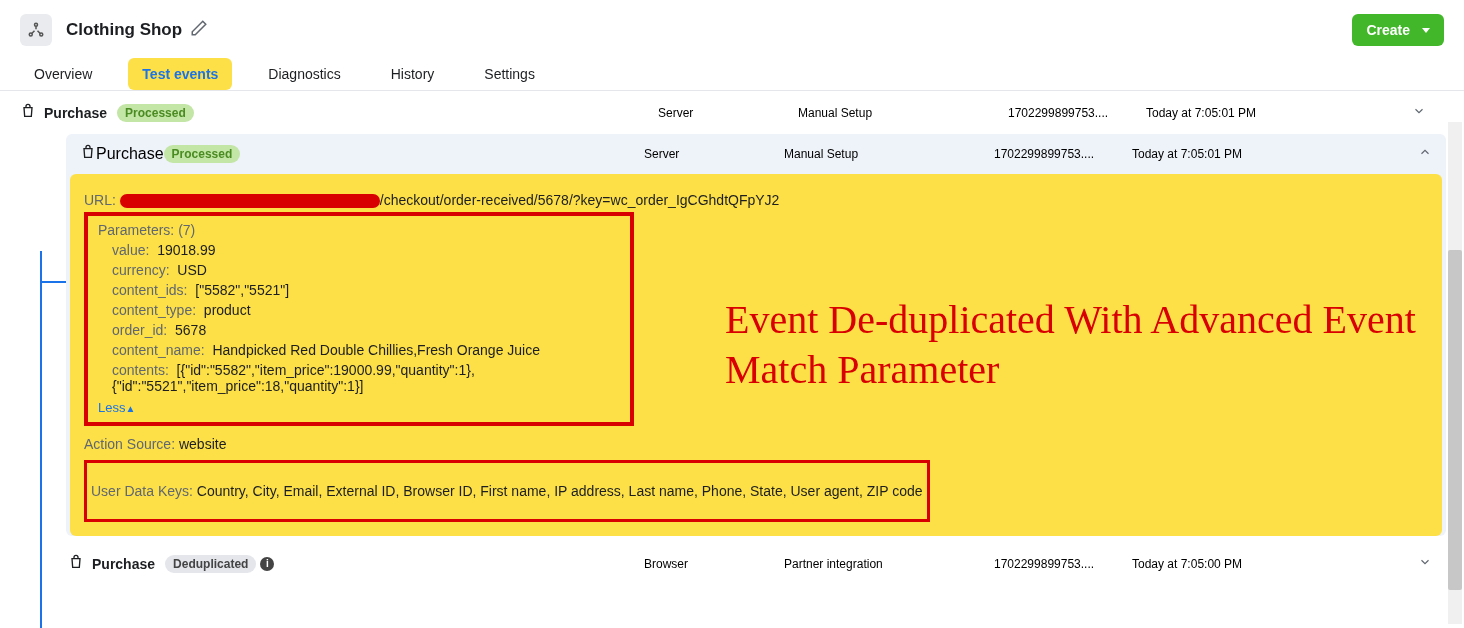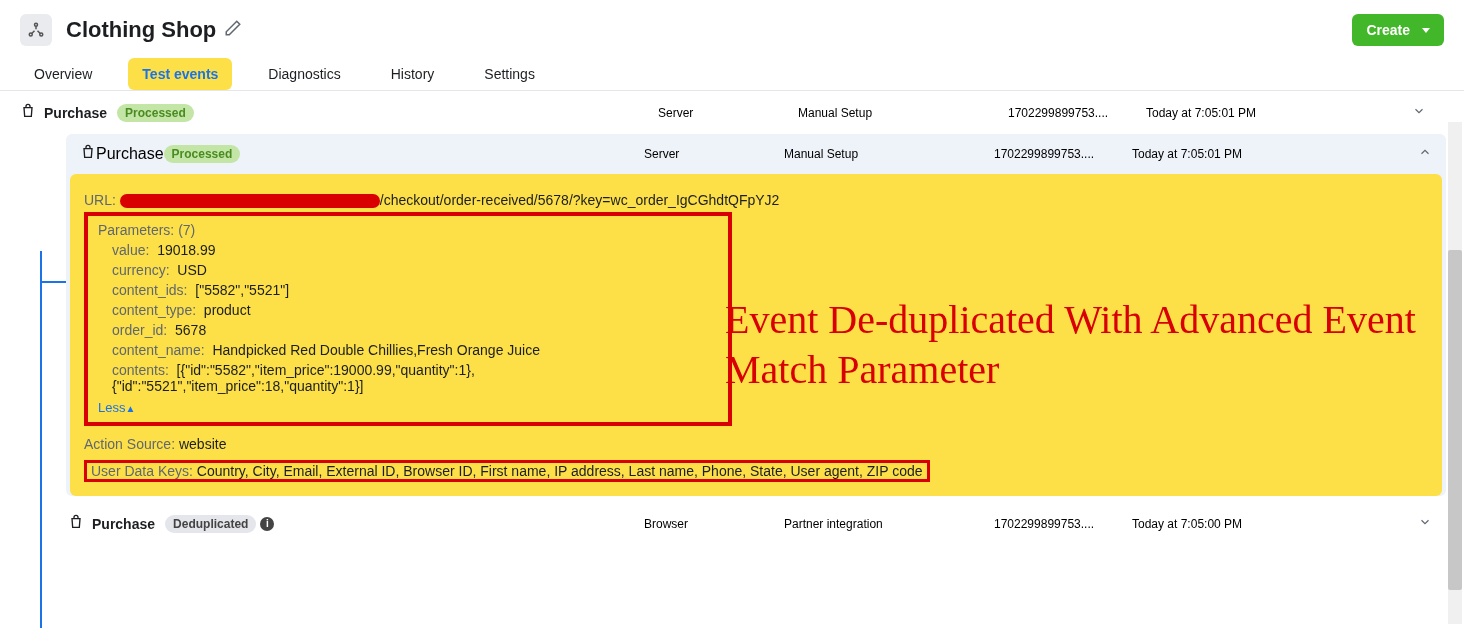--- a/index.html
+++ b/index.html
@@ -1,21 +1,21 @@
 <!DOCTYPE html>
 <html><head>
 <meta charset="utf-8">
 <style>
 * { margin:0; padding:0; box-sizing:border-box; font-family:-apple-system,BlinkMacSystemFont,"Segoe UI",Helvetica,Arial,sans-serif; }
 body { background:#fff; width:1464px; height:628px; overflow:hidden; position:relative; }
 
 
 .header { display:flex; align-items:center; padding:14px 20px 0 20px; }
 .app-icon { width:32px; height:32px; background:#e9ebee; border-radius:6px; display:flex; align-items:center; justify-content:center; color:#555; font-size:16px; }
-.title { font-size:22px; font-weight:700; color:#1c1e21; margin-left:14px; }
+.title { font-size:17px; font-weight:700; color:#1c1e21; margin-left:14px; }
 .edit-icon { margin-left:8px; color:#606770; cursor:pointer; }
 .spacer { flex:1; }
 .create-btn { background:#5cb85c; background:#45a049; background:#52b043; color:#fff; font-size:14px; font-weight:700; padding:8px 14px; border-radius:6px; border:none; display:flex; align-items:center; gap:6px; cursor:pointer; }
 .create-btn { background:#5cb95c; }
 .create-btn { background:#3bb33b; }
 .create-btn { background:#44b544;gap:12px; }
 .create-btn { background:#55b755; }
 .create-btn { background:#3eac3e; }
 .create-btn { background:#42b72a; } 
 .create-btn .caret { width:0; height:0; border-left:4px solid transparent; border-right:4px solid transparent; border-top:5px solid #fff; }
@@ -52,31 +52,31 @@
 .panel-row { display:flex; align-items:center; padding:10px 14px; }
 
 .detail { background:#fde047; border-radius:6px; margin:0 4px 4px 4px; padding:14px 14px 14px 14px; position:relative; }
 .kv { font-size:14px; color:#606770; margin:4px 0; }
 .kv .lab { color:#606770; }
 .kv .val { color:#1c1e21; }
 .url-val { color:#1c1e21; }
 
 .redact { display:inline-block; width:260px; height:14px; background:#d80000; border-radius:7px; vertical-align:middle; }
 
-.param-box { border:4px solid #d80000; padding:6px 10px 6px 10px; margin-top:4px; width:648px; }
+.param-box { border:4px solid #d80000; padding:6px 10px 6px 10px; margin-top:4px; width:550px; }
 .param-title { color:#606770; font-size:14px; margin-bottom:4px; }
 .param-line { font-size:14px; margin:4px 0; padding-left:14px; }
 .param-line .pl { color:#606770; }
 .param-line .pv { color:#1c1e21; }
 .less { color:#1a73e8; font-size:13px; cursor:pointer; }
 
 .action-src { font-size:14px; color:#606770; margin-top:10px; }
 .action-src .val { color:#1c1e21; }
 
-.udk-box { border:3px solid #d80000; font-size:14px; margin-top:8px; padding:0 4px; display:inline-block; }
+.udk-box { border:3px solid #d80000; font-size:14px; margin-top:8px; padding:20px 4px; display:inline-block; }
 .udk-box .lab { color:#606770; }
 .udk-box .val { color:#1c1e21; }
 
 
 .overlay-note { position:absolute; left:725px; top:295px; color:#d80000; font-family:"Times New Roman",serif; font-size:40px; line-height:1.25; font-weight:400; }
 
 
 .scrollbar { position:absolute; right:2px; top:122px; width:14px; height:502px; background:#f0f0f0; }
 .thumb { position:absolute; right:2px; top:250px; width:14px; height:340px; background:#c7c7c7; border-radius:2px; }
 

